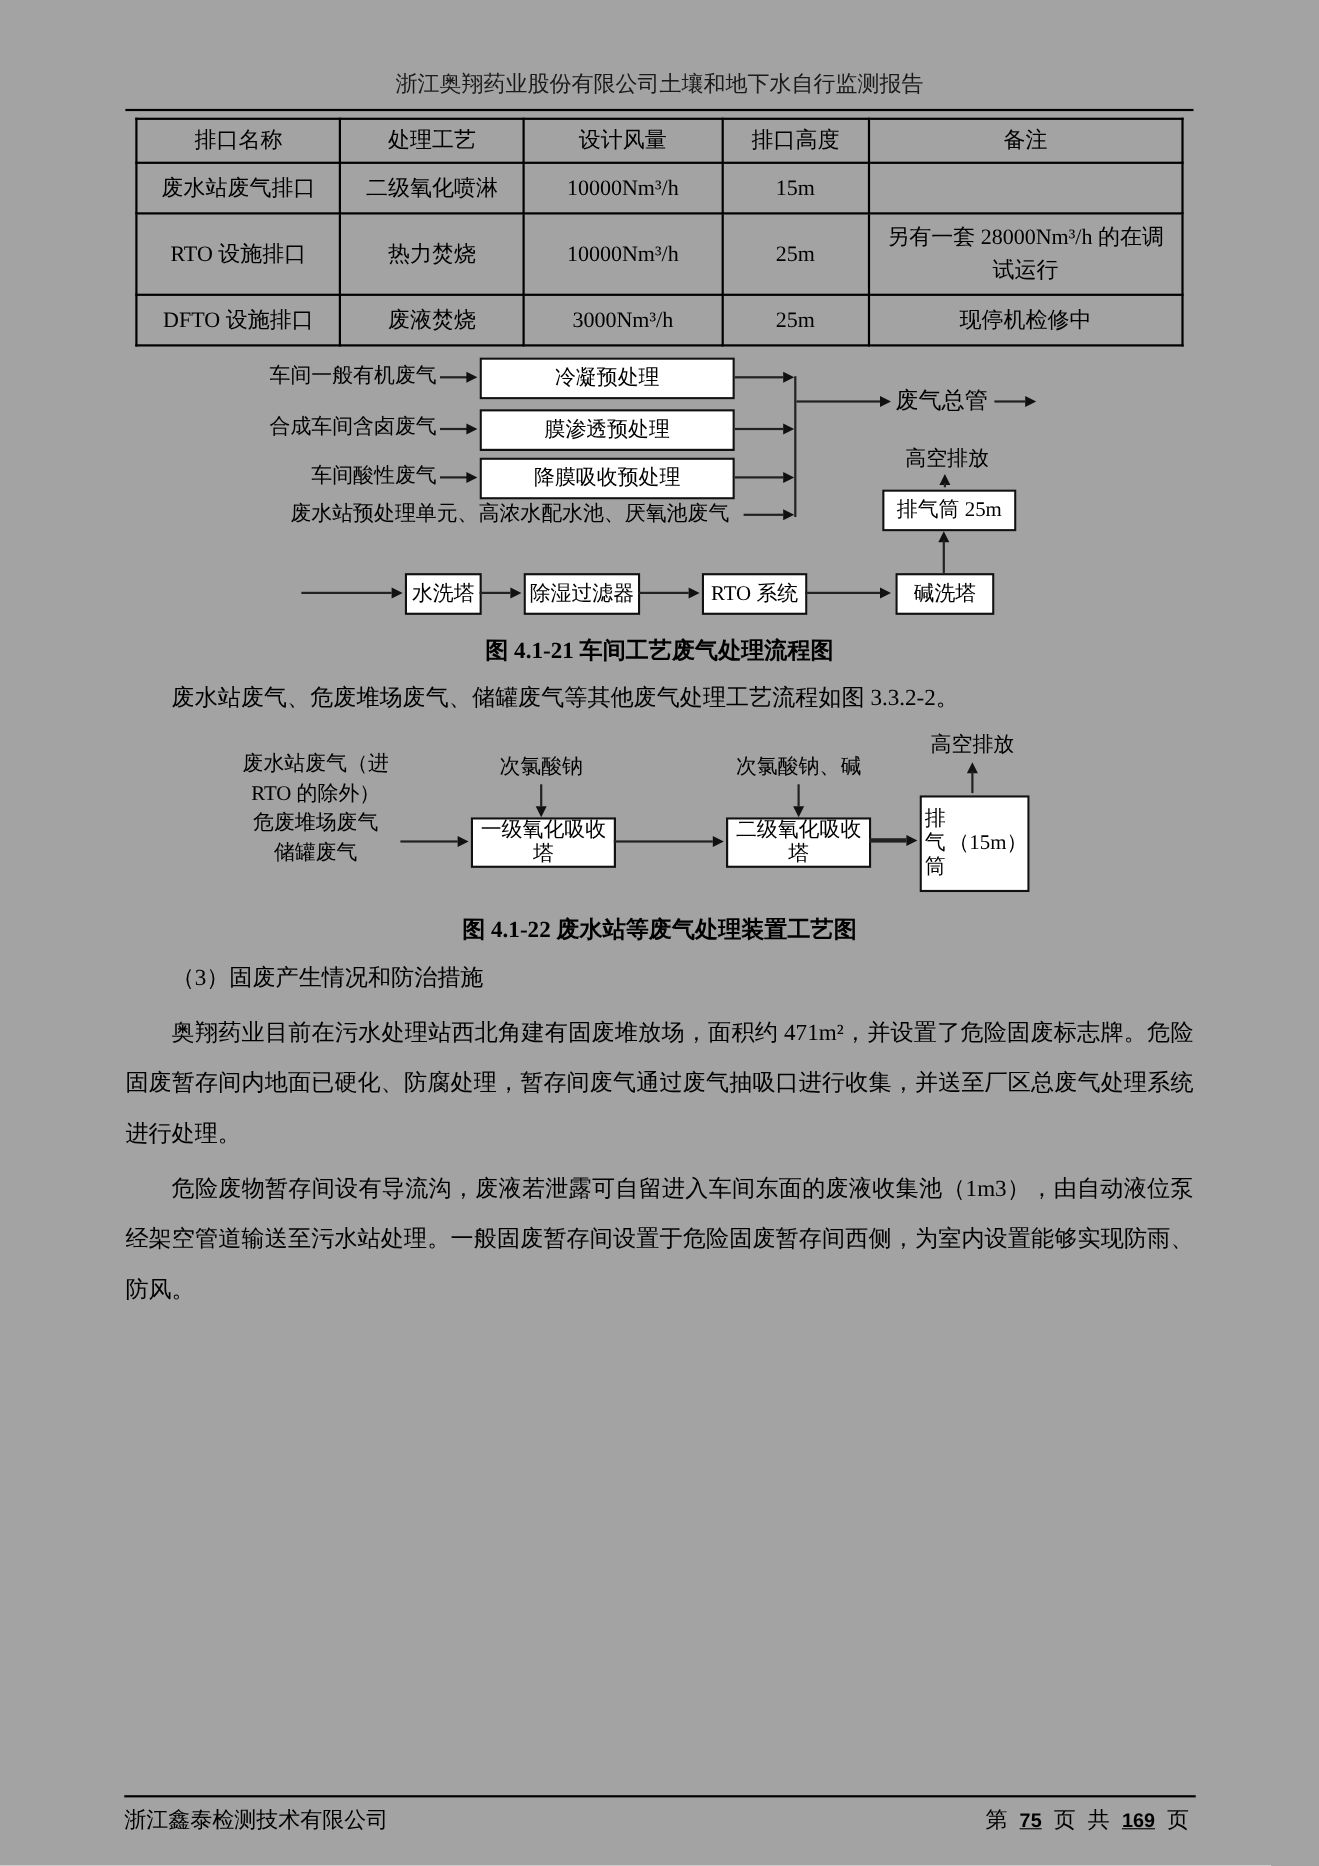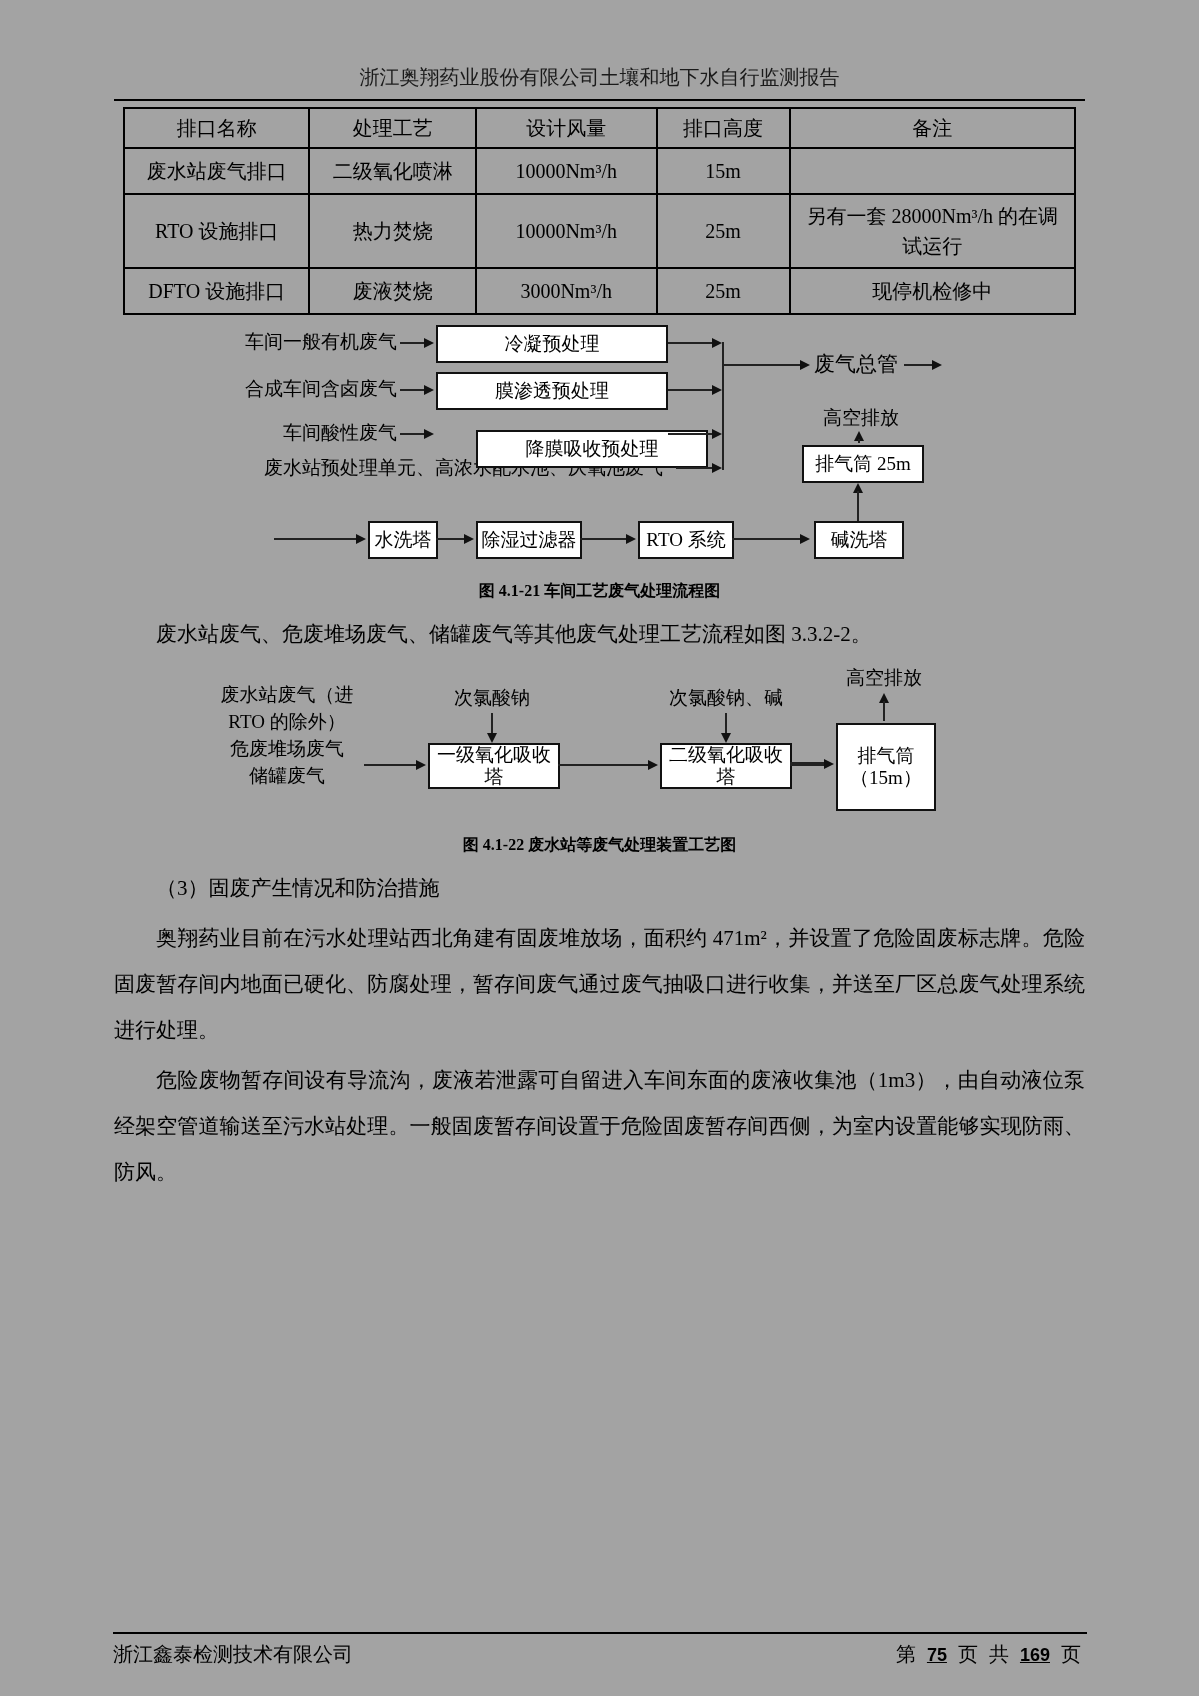--- a/index.html
+++ b/index.html
@@ -24,21 +24,21 @@
   table.emissions td{height:36px;}
   table.emissions tr.tall td{height:64px;}
   .col1{width:19.5%}.col2{width:17.5%}.col3{width:19%}.col4{width:14%}.col5{width:30%}
   
   .para{font-size:21px;line-height:46px;text-align:justify;text-indent:2em;margin:4px 0 0 0;}
   .para.noj{text-align:left;}
   
   .fig{position:relative;margin-left:10px;}
   .fig1{height:246px;margin-top:6px;}
   .fig2{height:148px;margin-top:10px;}
-  .fig-caption{text-align:center;font-weight:bold;font-size:16px;line-height:32px;margin-top:8px;}
+  .fig-caption{text-align:center;font-weight:bold;font-size:21px;line-height:32px;margin-top:8px;}
   .fbox{
     position:absolute;border:2px solid #111;background:#fff;
     display:flex;align-items:center;justify-content:center;
     font-size:19px;text-align:center;line-height:22px;
   }
   .flabel{position:absolute;font-size:19px;line-height:22px;white-space:nowrap;}
   .hl{position:absolute;height:2px;background:#222;}
   .vl{position:absolute;width:2px;background:#222;}
   .ah-r{position:absolute;width:0;height:0;border-top:5px solid transparent;border-bottom:5px solid transparent;border-left:10px solid #111;}
   .ah-u{position:absolute;width:0;height:0;border-left:5px solid transparent;border-right:5px solid transparent;border-bottom:10px solid #111;}
@@ -114,21 +114,21 @@
 
       <div class="hl" style="left:276px;top:21px;width:26px;"></div>
       <div class="ah-r" style="left:300px;top:17px;"></div>
       <div class="hl" style="left:276px;top:68px;width:26px;"></div>
       <div class="ah-r" style="left:300px;top:64px;"></div>
       <div class="hl" style="left:276px;top:112px;width:26px;"></div>
       <div class="ah-r" style="left:300px;top:108px;"></div>
 
       <div class="fbox" style="left:312px;top:4px;width:228px;height:34px;">冷凝预处理</div>
       <div class="fbox" style="left:312px;top:51px;width:228px;height:34px;">膜渗透预处理</div>
-      <div class="fbox" style="left:312px;top:109px;width:228px;height:34px;margin-left:40px;">降膜吸收预处理</div>
+      <div class="fbox" style="left:312px;top:95px;width:228px;height:34px;">降膜吸收预处理</div>
 
       <div class="hl" style="left:544px;top:21px;width:44px;"></div>
       <div class="ah-r" style="left:588px;top:17px;"></div>
       <div class="hl" style="left:544px;top:68px;width:44px;"></div>
       <div class="ah-r" style="left:588px;top:64px;"></div>
       <div class="hl" style="left:544px;top:112px;width:44px;"></div>
       <div class="ah-r" style="left:588px;top:108px;"></div>
       <div class="hl" style="left:552px;top:146px;width:36px;"></div>
       <div class="ah-r" style="left:588px;top:142px;"></div>
 
@@ -181,21 +181,21 @@
       <div class="vl" style="left:601px;top:46px;height:20px;"></div>
       <div class="ah-d" style="left:597px;top:66px;"></div>
 
       <div class="fbox" style="left:304px;top:76px;width:128px;height:42px;">一级氧化吸收塔</div>
       <div class="hl" style="left:434px;top:97px;width:90px;"></div>
       <div class="ah-r" style="left:524px;top:93px;"></div>
       <div class="fbox" style="left:536px;top:76px;width:128px;height:42px;">二级氧化吸收塔</div>
       <div class="hl" style="left:666px;top:95px;width:34px;height:4px;"></div>
       <div class="ah-r" style="left:700px;top:92px;"></div>
 
-      <div class="fbox" style="left:712px;top:56px;width:96px;height:84px;flex-direction:column;">
+      <div class="fbox" style="left:712px;top:56px;width:96px;height:84px;flex-direction:row;">
         <span>排气筒</span>
         <span>（15m）</span>
       </div>
       <div class="ah-u" style="left:755px;top:26px;"></div>
       <div class="vl" style="left:759px;top:34px;height:20px;"></div>
       <div class="flabel" style="left:712px;top:0px;width:96px;text-align:center;">高空排放</div>
     </div>
     <div class="fig-caption" style="margin-top:14px;">图 4.1-22 废水站等废气处理装置工艺图</div>
 
     <p class="para noj">（3）固废产生情况和防治措施</p>

